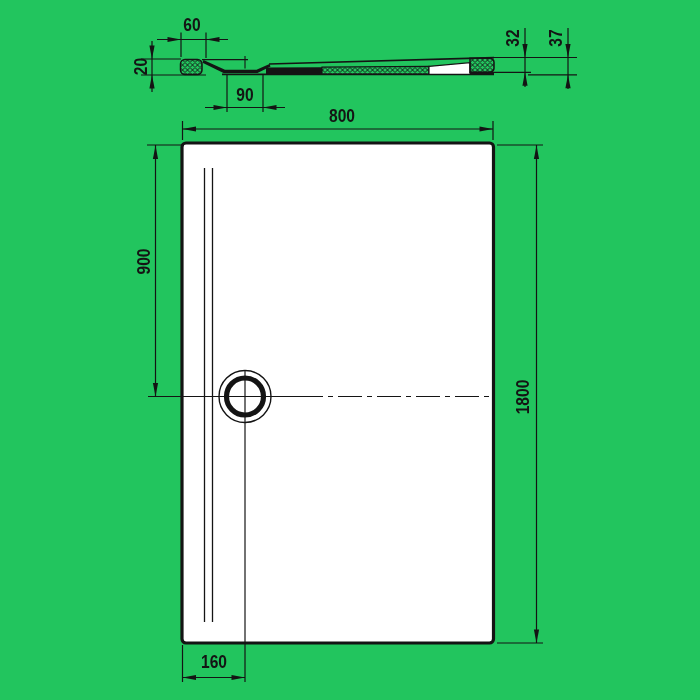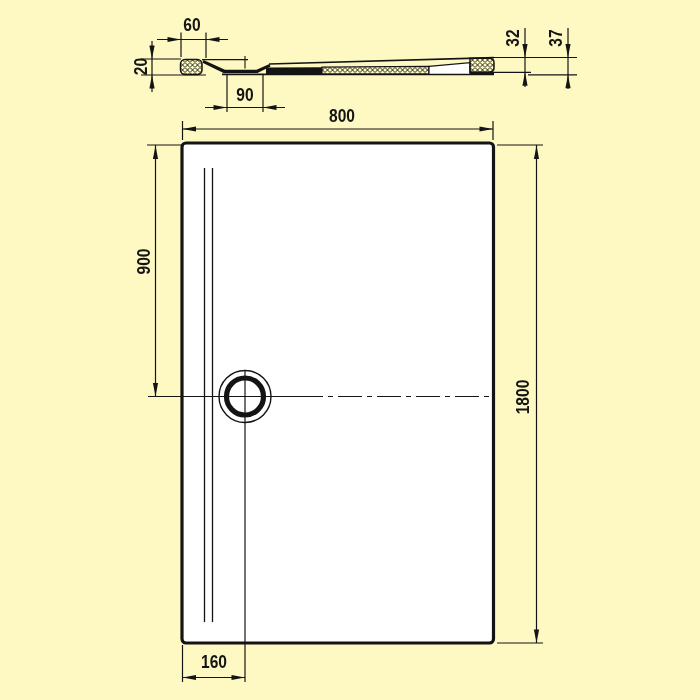--- a/index.html
+++ b/index.html
@@ -1,16 +1,16 @@
 <!DOCTYPE html>
 <html><head>
 <meta charset="utf-8">
 <style>
   html,body{margin:0;padding:0;background:#ffffff;}
-  .stage{width:700px;height:700px;position:relative;background:#fef9c3;overflow:hidden;
+  .stage{width:700px;height:700px;position:relative;background:#22c55e;overflow:hidden;
          font-family:"Liberation Sans", sans-serif;}
   svg{display:block;}
   text{font-family:"Liberation Sans", sans-serif;font-weight:bold;font-size:19px;fill:#141414;}
 </style>
 </head>
 <body>
 
 <div class="stage">
 <svg width="700" height="700" viewBox="0 0 700 700">
   <defs>

